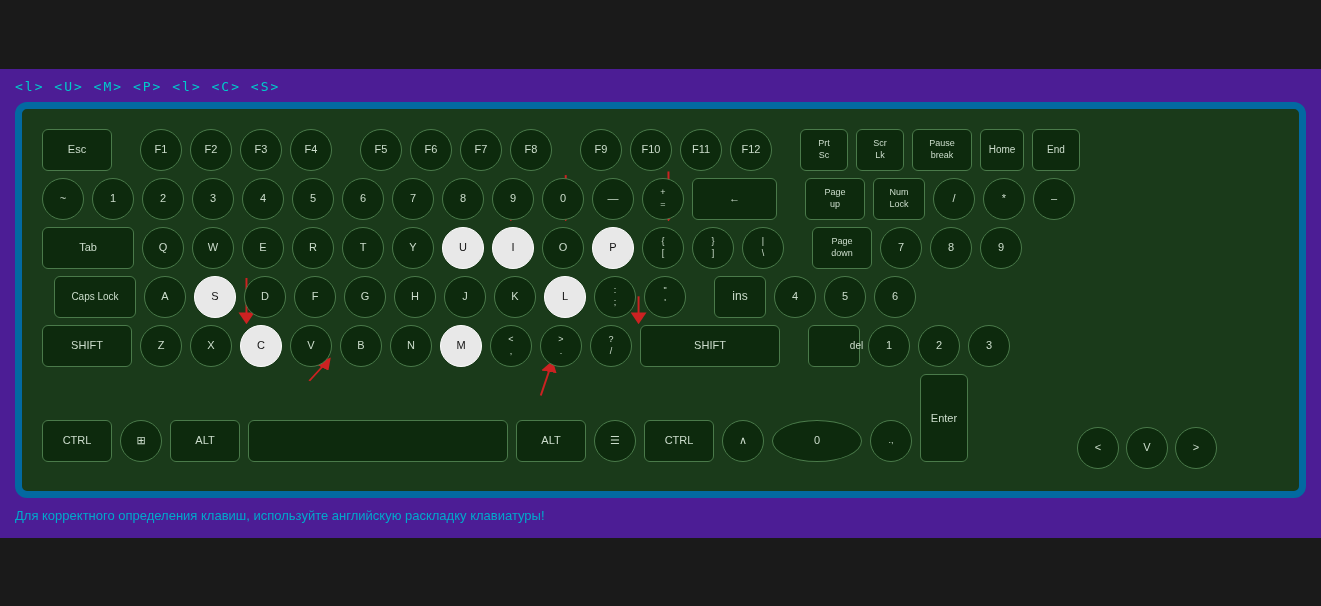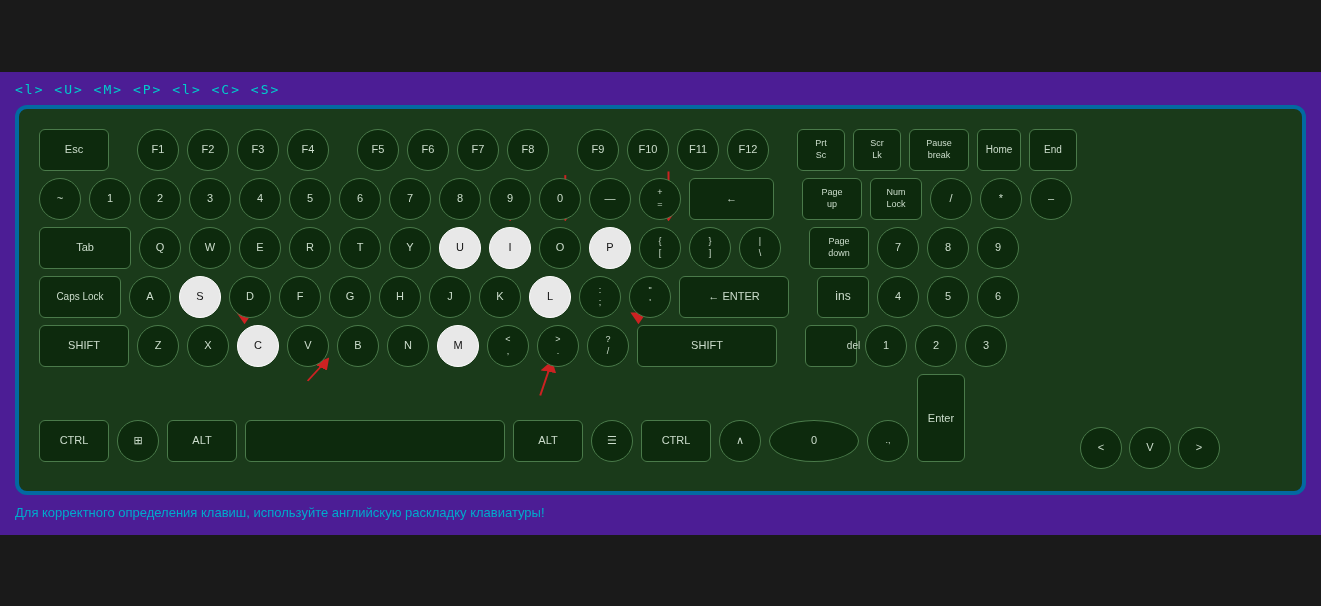--- a/index.html
+++ b/index.html
@@ -18,21 +18,21 @@
     }
     .top-tags {
       color: #00cccc;
       font-size: 13px;
       margin-bottom: 8px;
       font-family: monospace;
       letter-spacing: 2px;
     }
     .keyboard-wrapper {
       background: #1a3a1a;
-      border: 4px solid #0369a1;
+      border: 7px solid #0369a1;
       border-radius: 12px;
       padding: 20px 20px 15px 20px;
       position: relative;
     }
     .keyboard-section {
       display: flex;
       gap: 8px;
       margin-bottom: 7px;
       align-items: flex-start;
     }
@@ -65,21 +65,21 @@
     .key-space { width: 260px; height: 42px; border-radius: 6px; font-size: 11px; }
     .key-enter-num {
       width: 48px; height: 88px; border-radius: 6px;
       display: flex; align-items: center; justify-content: center;
       font-size: 12px; color: #ccddcc;
       background: #0d2a0d; border: 1.5px solid #4a7a4a;
     }
     .key-backspace { width: 85px; height: 42px; }
     .key-enter { width: 110px; height: 42px; }
     .key-shift-r { width: 140px; height: 42px; }
-    .key-caps { width: 82px; height: 42px; font-size: 10px; }
+    .key-caps { width: 82px; height: 42px; font-size: 10px; margin-left: 12px; }
     .key-tab { width: 92px; height: 42px; font-size: 11px; }
     .separator {
       width: 12px;
     }
     svg.arrows-overlay {
       position: absolute;
       top: 0; left: 0;
       width: 100%; height: 100%;
       pointer-events: none;
     }
@@ -207,21 +207,20 @@
       <button class="key-btn key-sm highlighted">S</button>
       <button class="key-btn key-sm">D</button>
       <button class="key-btn key-sm">F</button>
       <button class="key-btn key-sm">G</button>
       <button class="key-btn key-sm">H</button>
       <button class="key-btn key-sm">J</button>
       <button class="key-btn key-sm">K</button>
       <button class="key-btn key-sm highlighted">L</button>
       <button class="key-btn key-sm two-line">:<br>;</button>
       <button class="key-btn key-sm two-line">"<br>'</button>
-      <button class="key-btn key-enter sq">← ENTER</button>
       <div class="separator"></div>
       <button class="key-btn key-ins sq">ins</button>
       <button class="key-btn key-sm">4</button>
       <button class="key-btn key-sm">5</button>
       <button class="key-btn key-sm">6</button>
     </div>
 
     <div class="keyboard-section">
       <button class="key-btn key-xwide sq">SHIFT</button>
       <button class="key-btn key-sm">Z</button>

